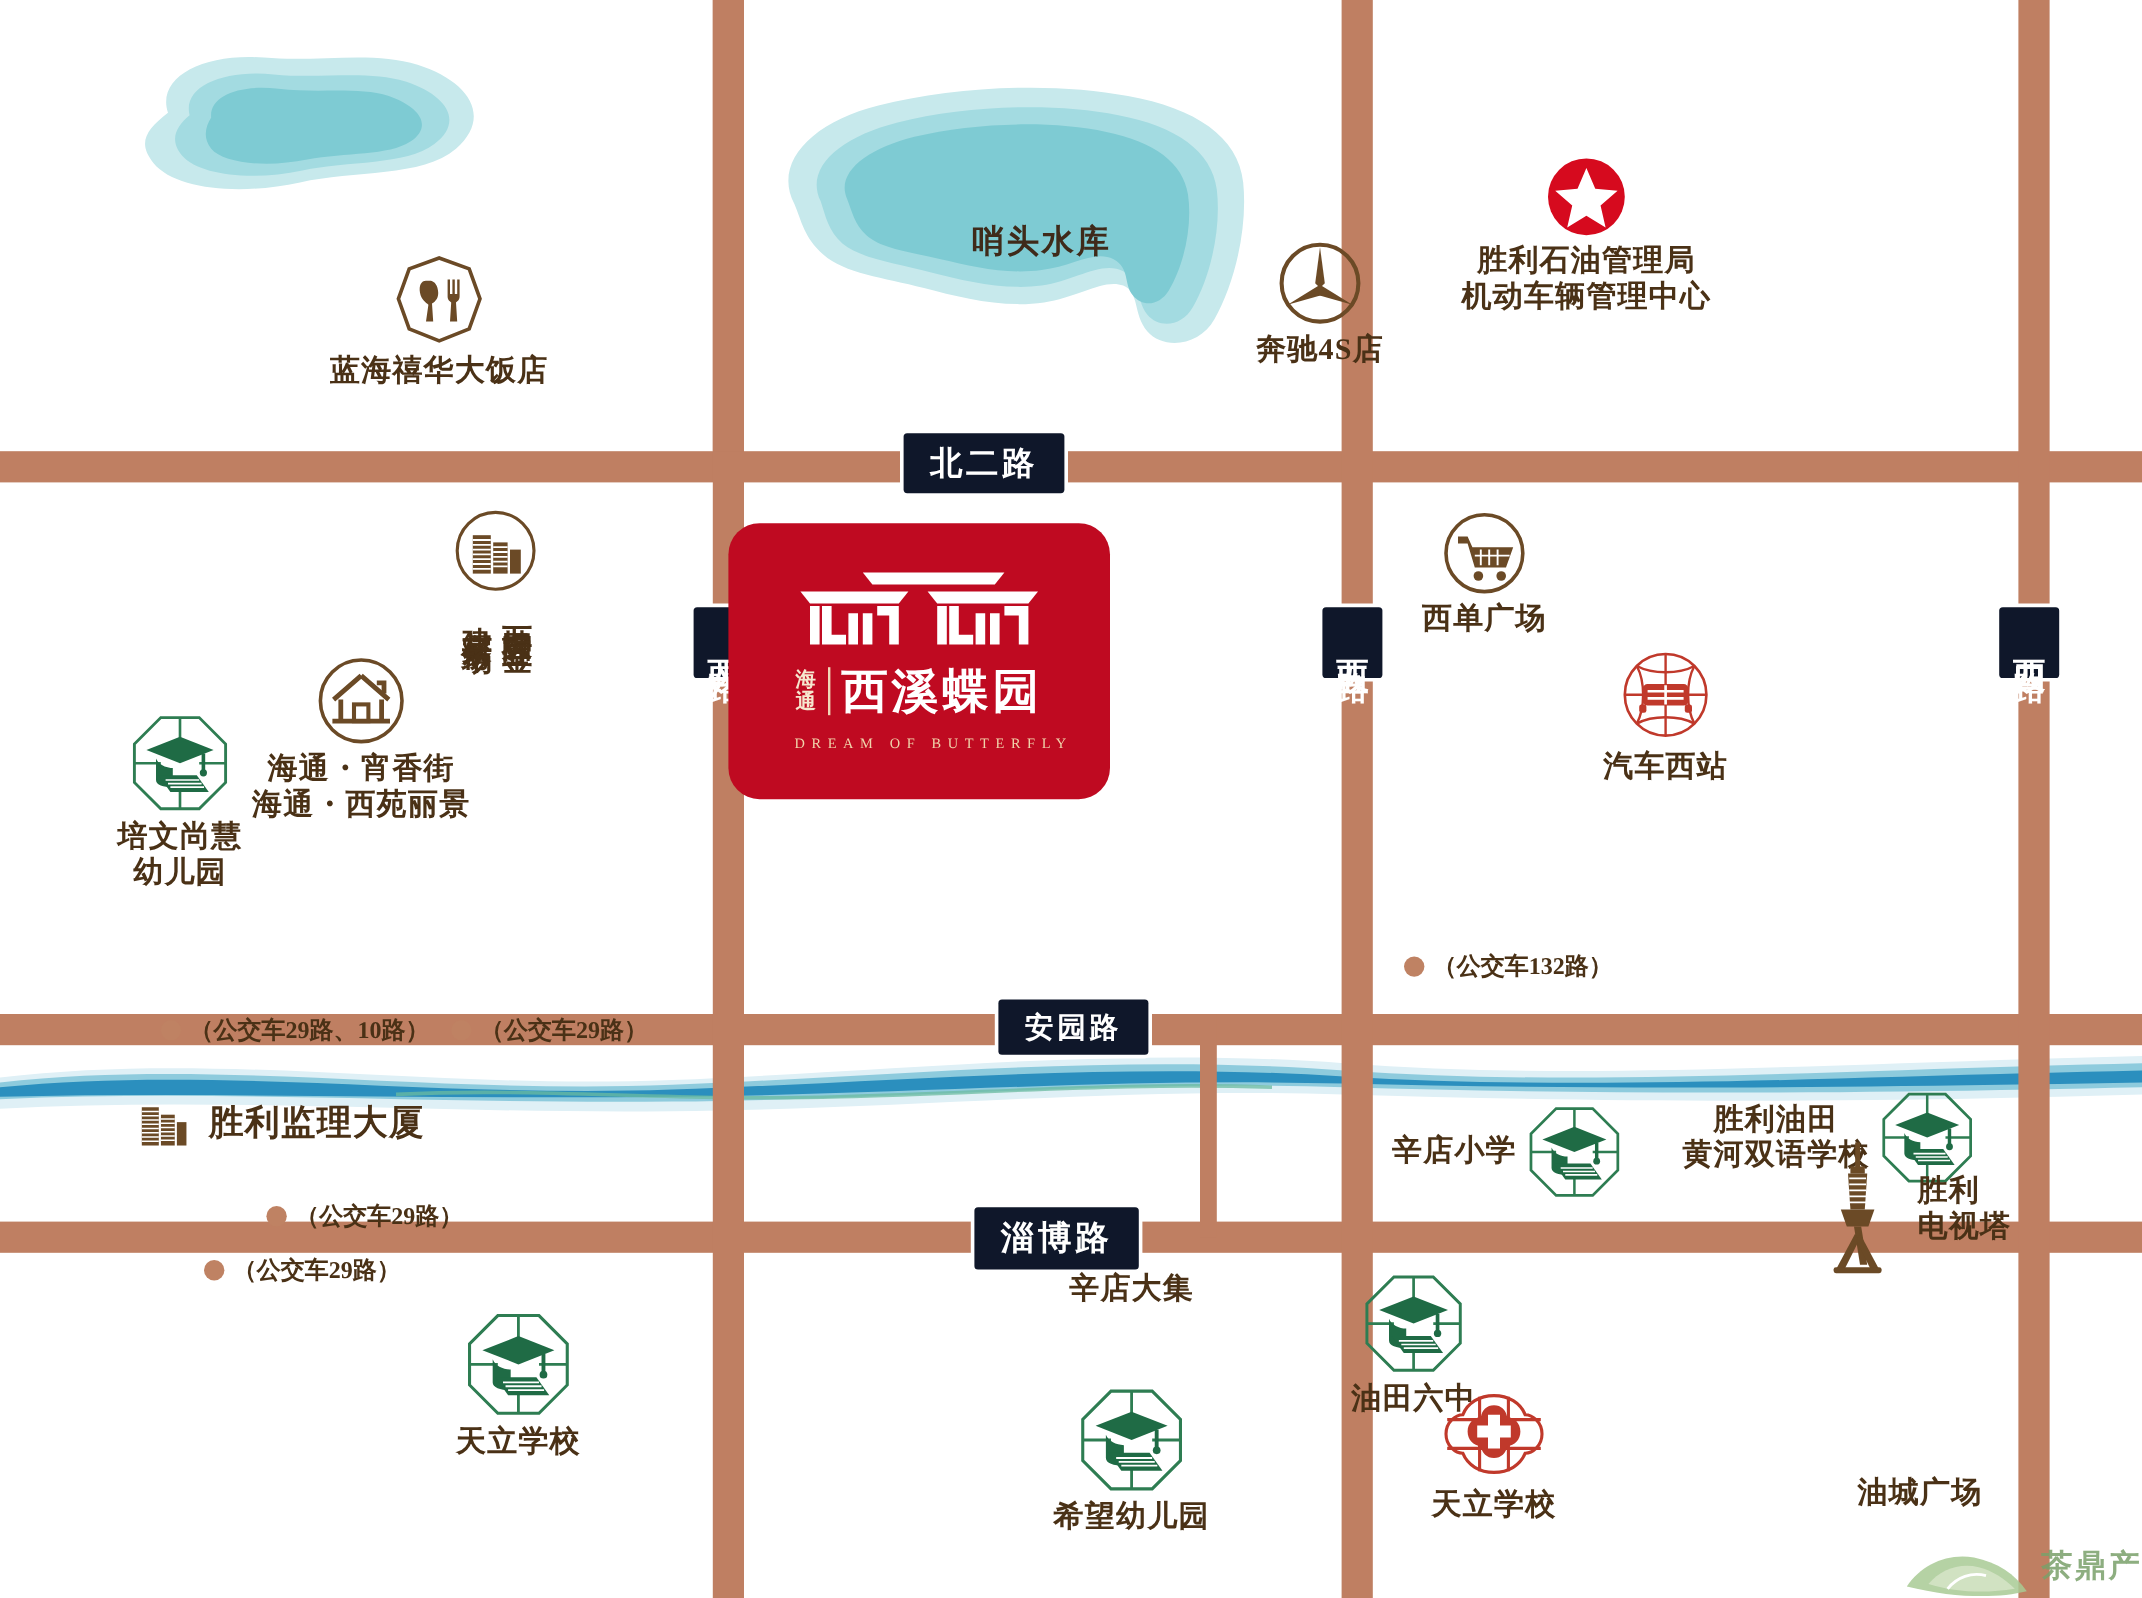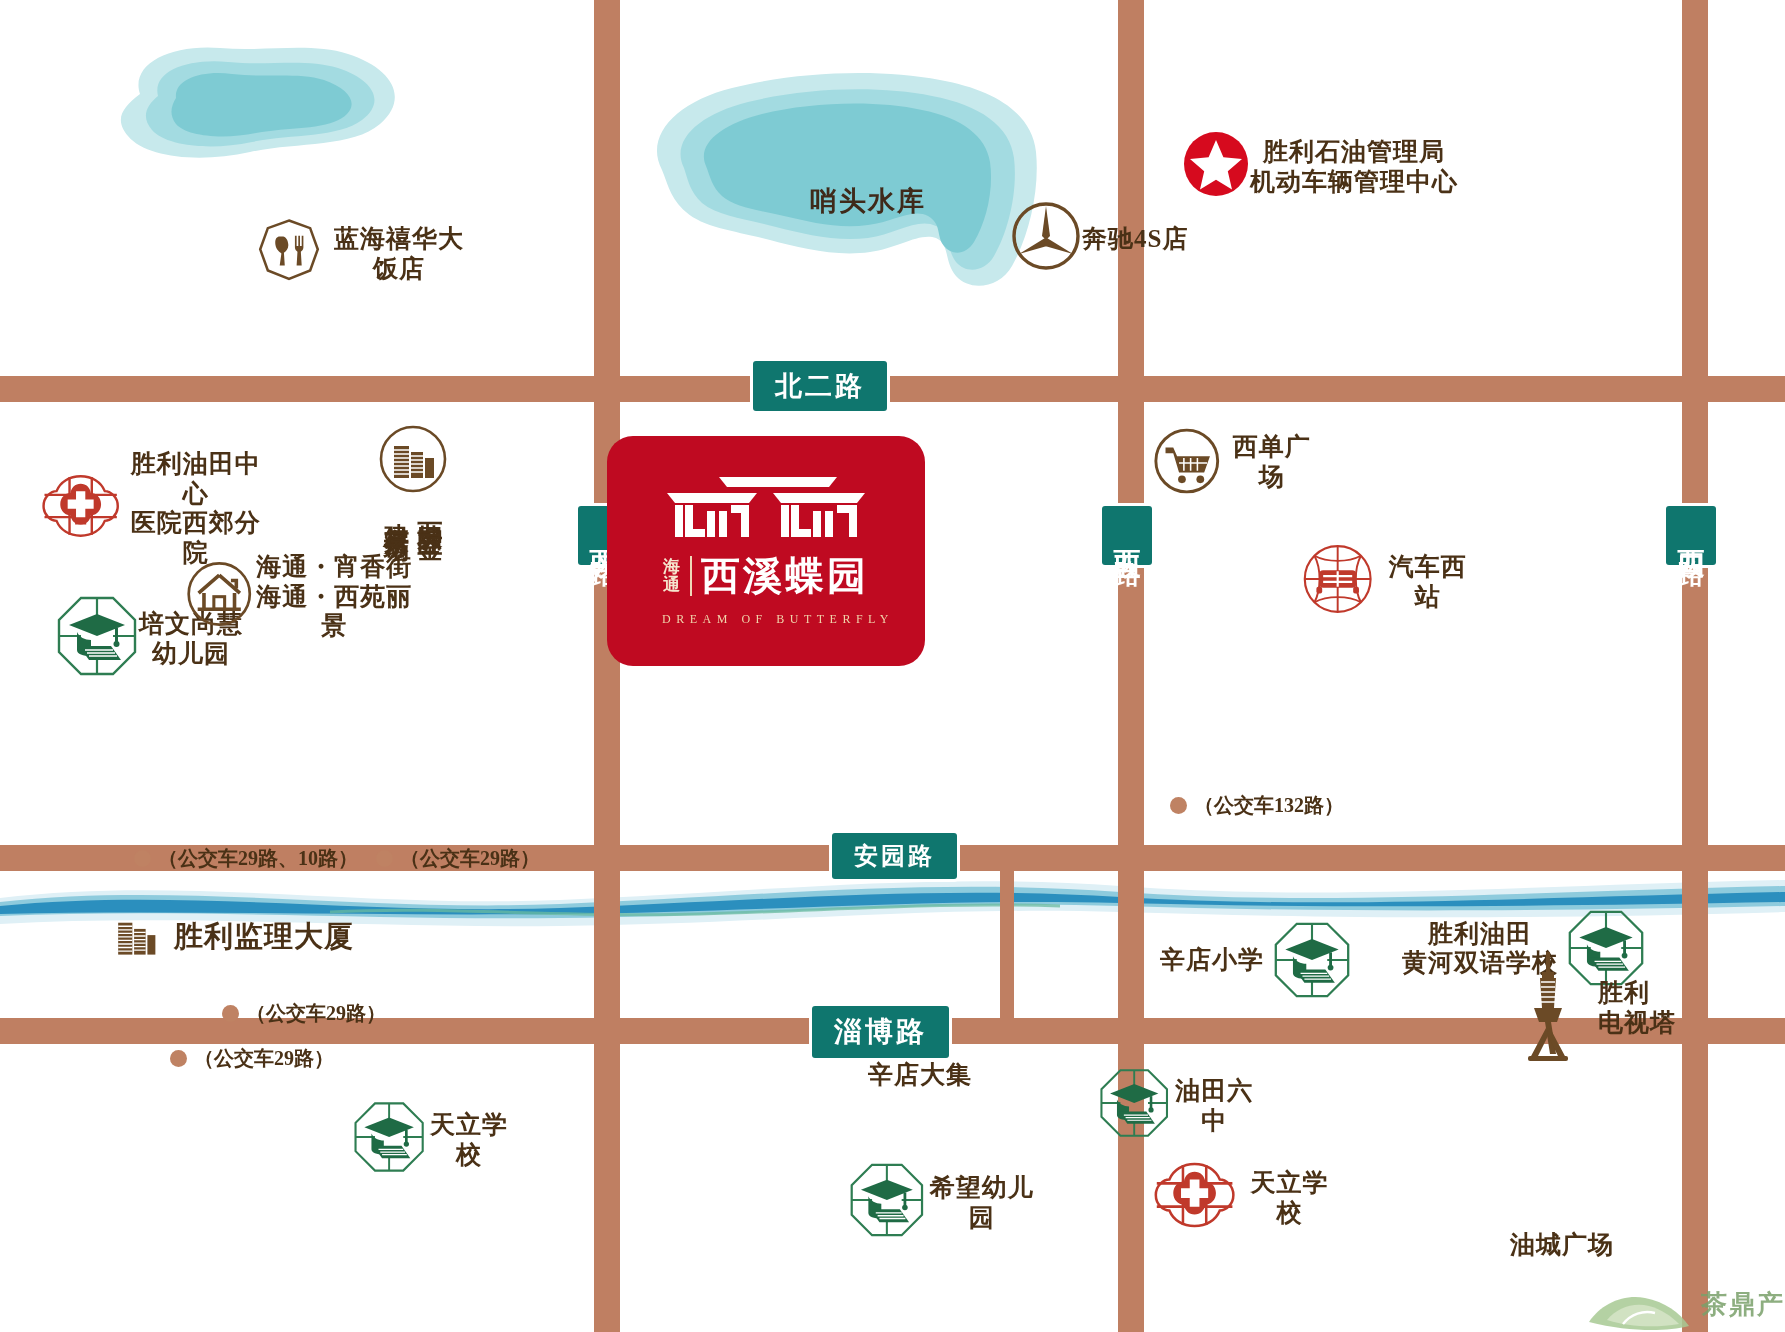--- a/index.html
+++ b/index.html
@@ -12,21 +12,21 @@
     overflow:hidden;
   }
   
   .road{position:absolute;background:#bf7f62;}
   .road-h{height:26px;left:0;width:1785px;}
   .road-v{width:26px;top:0;height:1332px;}
 
   
   .road-label{
     position:absolute;
-    background:#0f766e;
+    background:#0f172a;
     color:#ffffff;
     font-size:27px;
     font-weight:bold;
     letter-spacing:3px;
     display:flex;align-items:center;justify-content:center;
     box-shadow:0 0 0 3px #ffffff;
     border-radius:3px;
   }
   .road-label.horiz{padding:7px 22px;}
   .road-label.vert{
@@ -37,21 +37,21 @@
   }
 
   
   .lake{position:absolute;}
   .lake-label{
     position:absolute;color:#3f2a1a;font-size:27px;font-weight:bold;
     letter-spacing:2px;white-space:nowrap;
   }
 
   
-  .poi{position:absolute;display:flex;flex-direction:row;align-items:center;}
+  .poi{position:absolute;display:flex;flex-direction:column;align-items:center;}
   .poi-label{
     color:#4a3116;font-size:25px;font-weight:bold;line-height:1.18;
     text-align:center;white-space:pre-line;margin-top:5px;letter-spacing:1px;
   }
   .poi-row{position:absolute;display:flex;align-items:center;gap:8px;}
   .poi-row .poi-label{margin-top:0;}
 
   
   .bus{position:absolute;display:flex;align-items:center;gap:7px;white-space:nowrap;}
   .bus .dot{width:17px;height:17px;border-radius:50%;background:#bf8263;flex:none;}
@@ -185,37 +185,20 @@
 
   <div class="poi" style="left:256px;top:212px;width:220px;">
     <svg width="78" height="78" viewBox="0 0 78 78">
       <path d="M39,3 L64,12 L73,37 L64,62 L39,72 L14,62 L5,37 L14,12 Z" fill="none" stroke="#6b4a26" stroke-width="3"></path>
       <path d="M28,22 C24,22 22,26 23,32 C24,38 28,40 30,42 L28,56 L34,56 L33,41 C36,39 39,36 38,30 C37,24 34,22 31,22" fill="#6b4a26"></path>
       <path d="M50,21 L52,21 L52,33 L54,33 L54,21 L56,21 L56,35 C56,38 54,39 53,40 L54,56 L48,56 L49,40 C48,39 46,38 46,35 L46,21 L48,21 L48,33 L50,33 Z" fill="#6b4a26"></path>
     </svg>
     <div class="poi-label">蓝海禧华大饭店</div>
   </div>
 
-  <div class="poi" style="left:38px;top:444px;width:230px;">
-    <svg width="92" height="80" viewBox="0 0 92 80">
-      <g stroke="#c0392b" stroke-width="2.6" fill="none">
-        <path d="M46,8 C58,8 68,14 72,24 C78,24 86,30 86,40 C86,50 78,56 72,56
-                 C68,66 58,72 46,72 C34,72 24,66 20,56 C14,56 6,50 6,40
-                 C6,30 14,24 20,24 C24,14 34,8 46,8 Z"></path>
-        <path d="M34,9 L34,71 M58,9 L58,71 M7,28 L85,28 M7,52 L85,52"></path>
-      </g>
-      <path d="M40,18 L52,18 L52,32 L66,32 L66,44 L52,44 L52,60 L40,60 L40,44 L26,44 L26,32 L40,32 Z" fill="#c0392b"></path>
-      <path d="M46,16 C52,16 56,20 57,26 C63,26 68,31 68,38 C68,45 63,50 57,50
-               C56,56 52,60 46,60 C40,60 36,56 35,50 C29,50 24,45 24,38
-               C24,31 29,26 35,26 C36,20 40,16 46,16 Z" fill="#c0392b"></path>
-      <path d="M41,24 L51,24 L51,33 L60,33 L60,43 L51,43 L51,52 L41,52 L41,43 L32,43 L32,33 L41,33 Z" fill="#ffffff"></path>
-    </svg>
-    <div class="poi-label">胜利油田中心
-医院西郊分院</div>
-  </div>
 
   <div class="poi" style="left:55px;top:594px;width:190px;">
     <svg width="84" height="84" viewBox="0 0 84 84">
       <path d="M26,4 L58,4 L80,26 L80,58 L58,80 L26,80 L4,58 L4,26 Z" fill="none" stroke="#2e7d52" stroke-width="2.4"></path>
       <path d="M42,4 L42,26 M42,58 L42,80 M4,42 L26,42 M58,42 L80,42" stroke="#2e7d52" stroke-width="2.2"></path>
       <g fill="#1f6b45">
         <path d="M42,20 L70,31 L42,42 L14,31 Z"></path>
         <path d="M60,34 L63,34 L63,48 L60,48 Z"></path>
         <circle cx="61.5" cy="50" r="3"></circle>
         <path d="M22,38 C22,38 22,56 22,56 C22,60 28,62 36,62 L36,46 C30,46 24,43 22,38 Z"></path>

